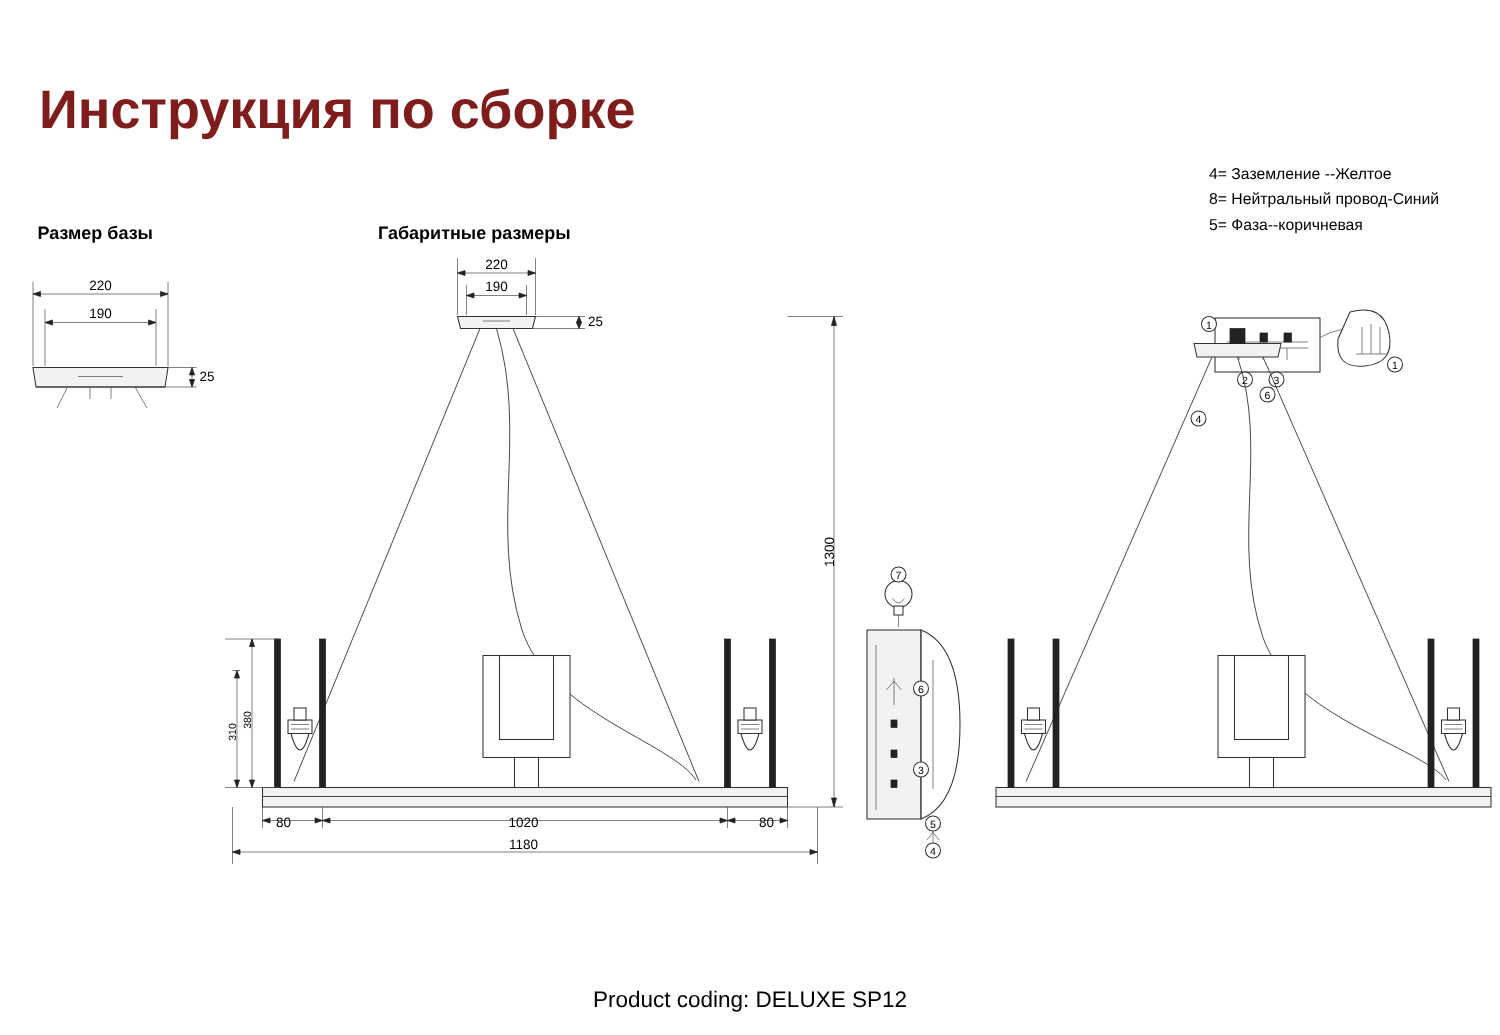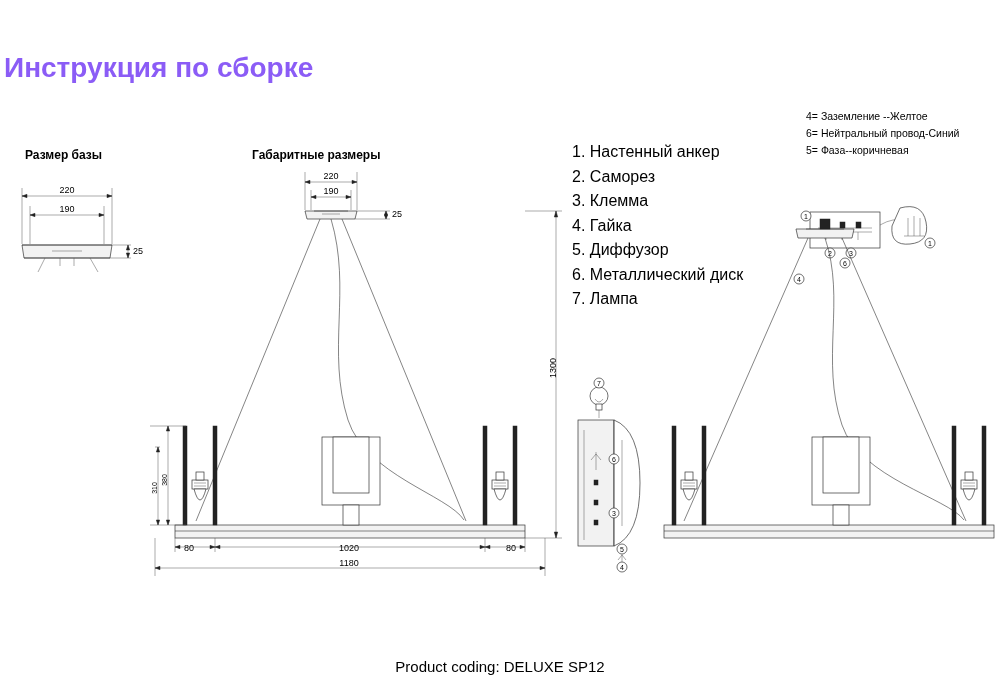--- a/index.html
+++ b/index.html
@@ -14,26 +14,26 @@
     font-family: "Liberation Sans", sans-serif;
     color: #000000;
     overflow: hidden;
   }
   .page {
     position: absolute;
     inset: 0;
   }
   #title {
     position: absolute;
-    left: 4px;
+    left: 26px;
     top: 52px;
-    font-size: 28px;
+    font-size: 36px;
     font-weight: bold;
     letter-spacing: 0px;
-    color: #8b5cf6;
+    color: #7f1d1d;
     white-space: nowrap;
   }
   .section-label {
     position: absolute;
     font-size: 12px;
     font-weight: bold;
     white-space: nowrap;
   }
   #label-base {
     left: 25px;
@@ -119,33 +119,24 @@
 </head>
 <body>
 
 <div class="page">
 
   <div id="title">Инструкция по сборке</div>
 
   <div class="section-label" id="label-base">Размер базы</div>
   <div class="section-label" id="label-overall">Габаритные размеры</div>
 
-  <div id="parts-list">
-    <div class="part-item">1. Настенный анкер</div>
-    <div class="part-item">2. Саморез</div>
-    <div class="part-item">3. Клемма</div>
-    <div class="part-item">4. Гайка</div>
-    <div class="part-item">5. Диффузор</div>
-    <div class="part-item">6. Металлический диск</div>
-    <div class="part-item">7. Лампа</div>
-  </div>
 
   <div id="wiring-legend">
     <div class="legend-item">4= Заземление --Желтое</div>
-    <div class="legend-item">6= Нейтральный провод-Синий</div>
+    <div class="legend-item">8= Нейтральный провод-Синий</div>
     <div class="legend-item">5= Фаза--коричневая</div>
   </div>
 
   <svg class="drawing" viewBox="0 0 1000 690">
 
     <g>
 
       <line class="ln-hair" x1="22" y1="188" x2="22" y2="244"></line>
       <line class="ln-hair" x1="112" y1="188" x2="112" y2="244"></line>
       <line class="ln-hair" x1="22" y1="196" x2="112" y2="196"></line>

